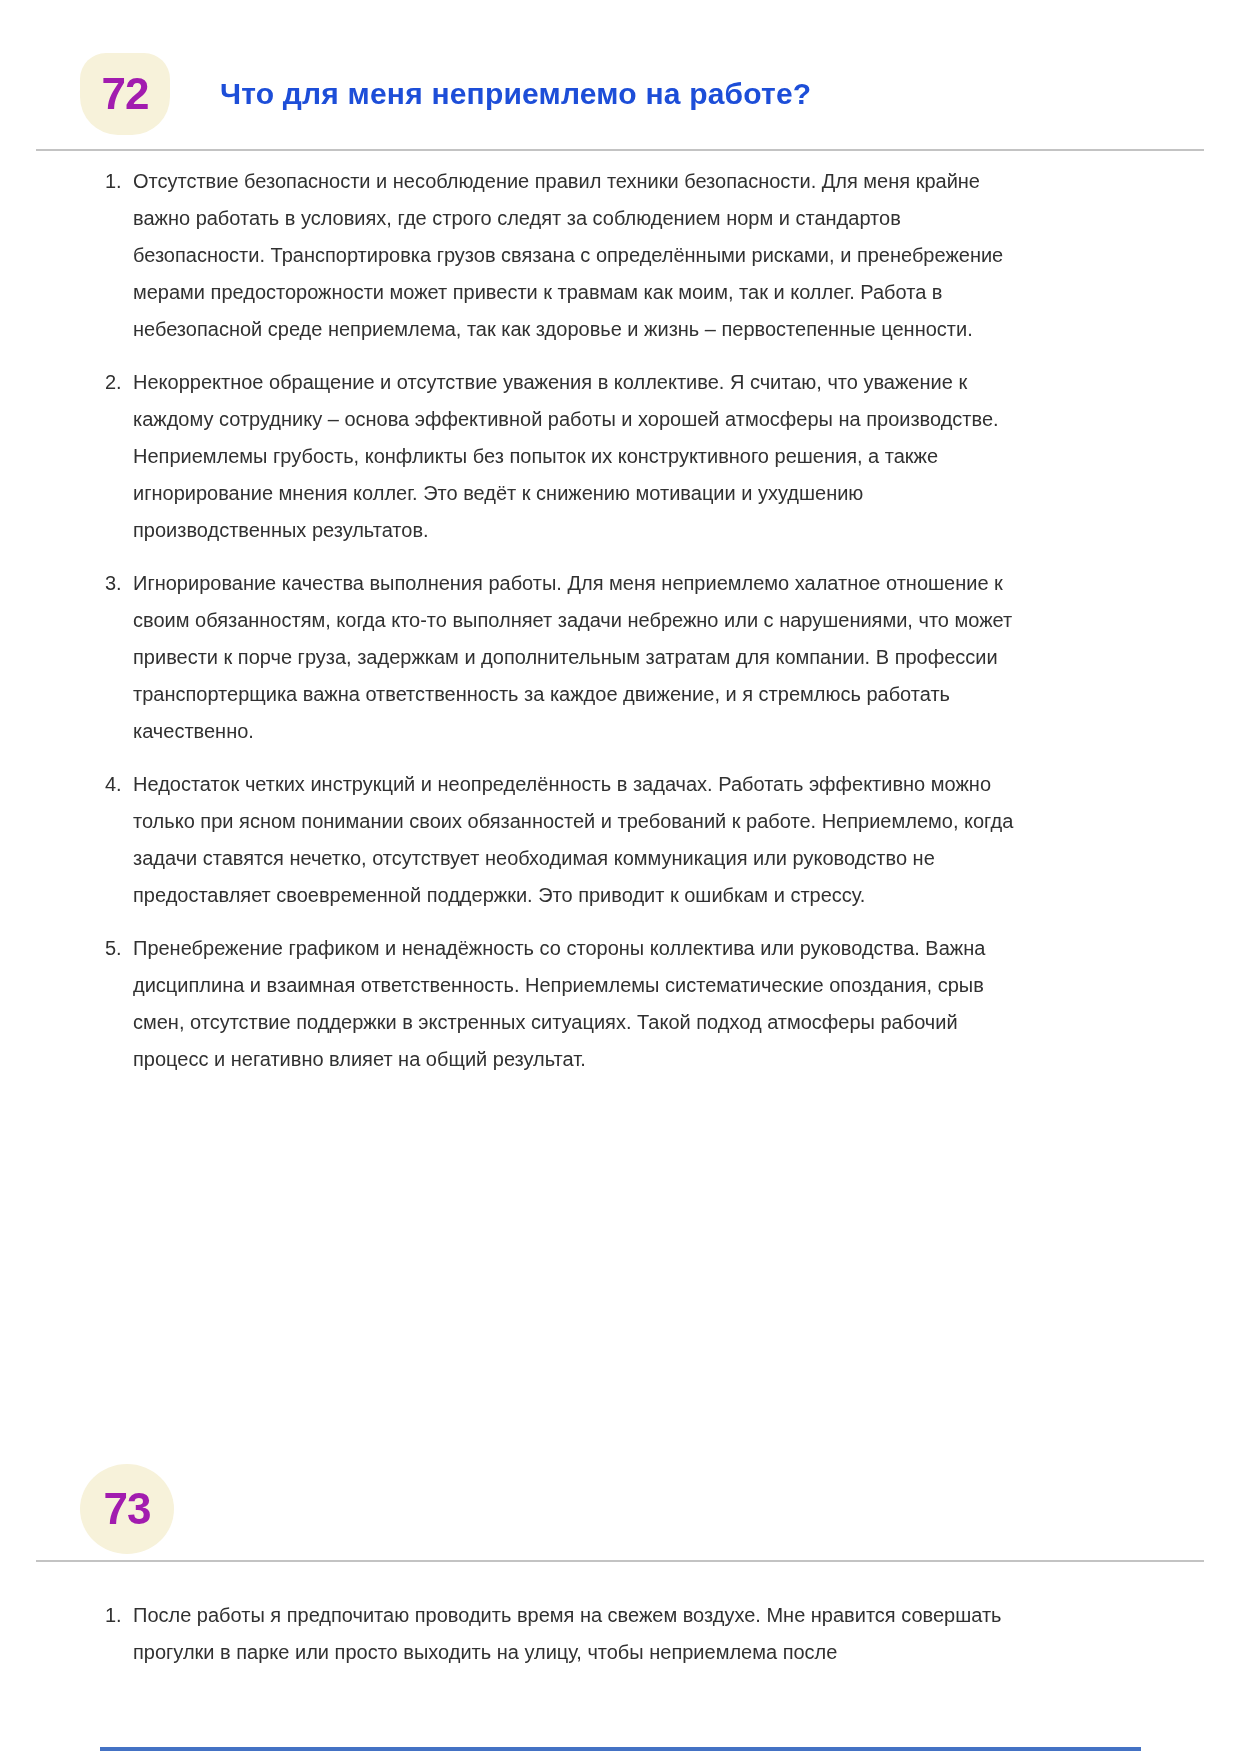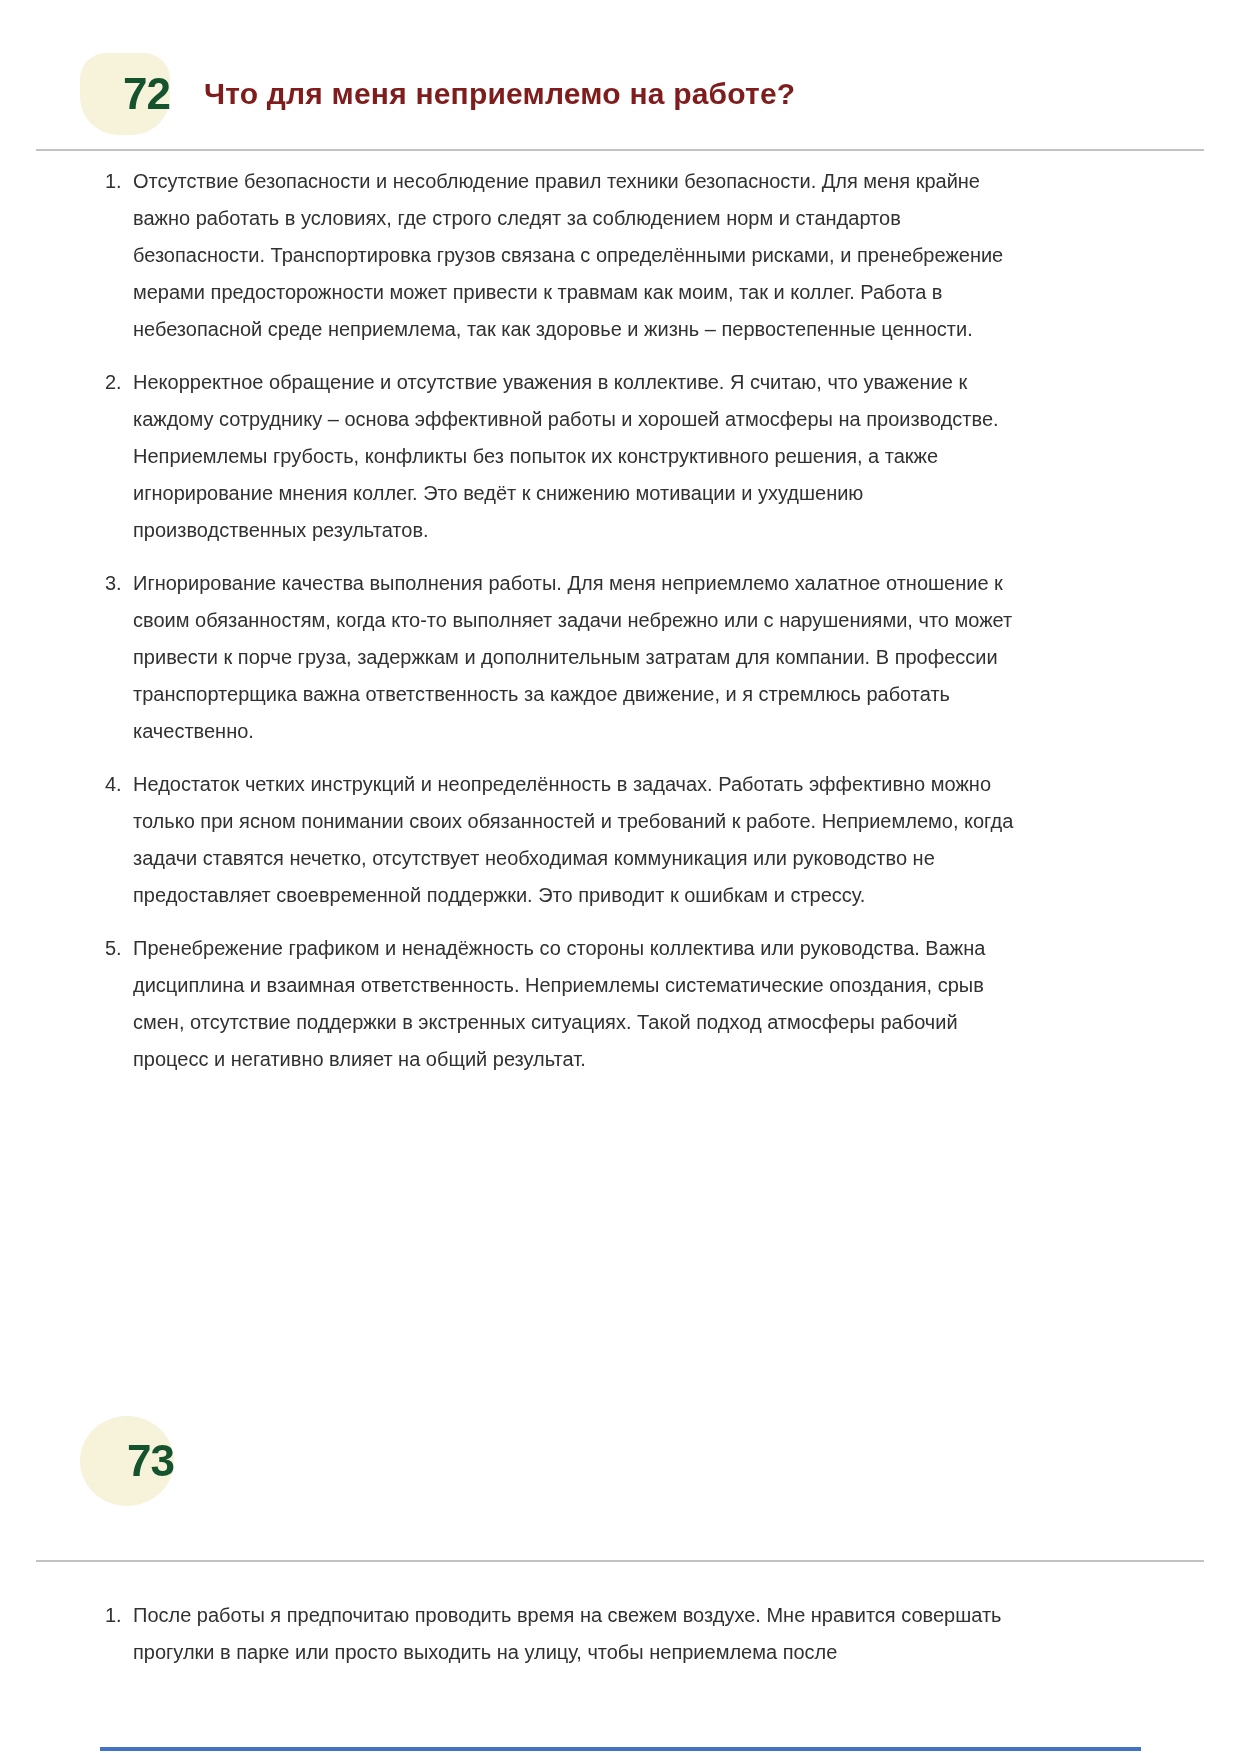--- a/index.html
+++ b/index.html
@@ -17,43 +17,43 @@
   }
 
   .section-header {
     position: absolute;
     left: 80px;
     right: 36px;
     display: flex;
     align-items: center;
   }
   .section-header.first  { top: 53px; }
-  .section-header.second { top: 1416px; }
+  .section-header.second { top: 1464px; }
 
   .badge {
     flex: 0 0 auto;
     width: 90px;
     height: 82px;
     background: #f7f2da;
-    color: #14532d;
+    color: #a21caf;
     font-size: 44px;
     font-weight: 700;
     display: flex;
     align-items: center;
-    justify-content: flex-end;
+    justify-content: center;
     letter-spacing: -1px;
   }
   .badge.squircle { border-radius: 26px 26px 38px 38px; }
   .badge.round    { width: 94px; height: 90px; border-radius: 50%; }
 
   .section-title {
-    margin-left: 34px;
+    margin-left: 50px;
     font-size: 30px;
     font-weight: 700;
-    color: #7f1d1d;
+    color: #1d4ed8;
     letter-spacing: 0.2px;
   }
 
   .divider {
     position: absolute;
     left: 36px;
     right: 35px;
     height: 2px;
     background: #c3c3c3;
   }

